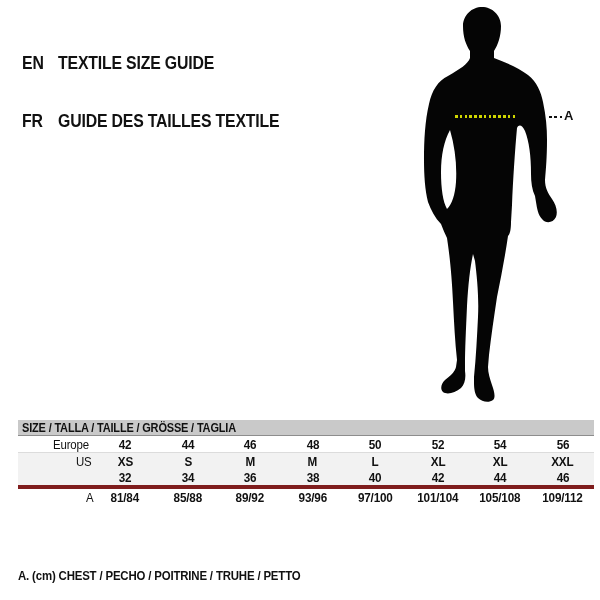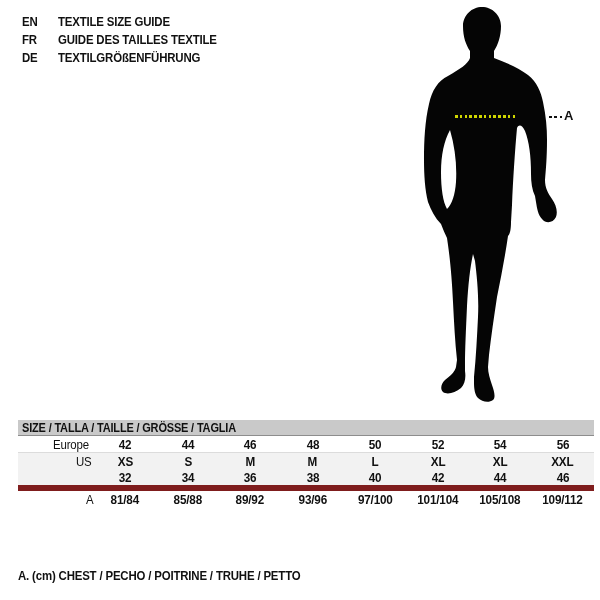--- a/index.html
+++ b/index.html
@@ -4,21 +4,21 @@
 <style>
   html,body{margin:0;padding:0;}
   body{width:600px;height:600px;background:#fff;font-family:"Liberation Sans",sans-serif;color:var(--text,#111);}
   .stage{position:relative;width:600px;height:600px;background:#fff;overflow:hidden;}
 
   .cond{display:inline-block;transform:scaleX(0.88);transform-origin:0 50%;letter-spacing:-0.2px;white-space:nowrap;}
   .cond-c{display:inline-block;transform:scaleX(0.9);transform-origin:50% 50%;letter-spacing:-0.2px;white-space:nowrap;}
 
   
   .lang-list{position:absolute;left:22px;top:14px;}
-  .lang-row{display:flex;height:18px;align-items:flex-start;font-weight:700;font-size:13px;}
+  .lang-row{display:flex;height:18px;align-items:center;font-weight:700;font-size:18px;margin-top:40px;}
   .lang-code{width:36px;display:inline-block;}
 
   
   .cats{position:absolute;left:22px;top:111px;font-weight:700;font-size:13.5px;}
   .cats div{height:18px;display:flex;align-items:center;}
 
   
   .fig{position:absolute;left:370px;top:5px;width:200px;height:400px;}
 
   
@@ -30,45 +30,41 @@
 
   
   .section-title{position:absolute;left:18px;top:420px;font-weight:700;font-size:13px;}
 
   
   .size-table{position:absolute;left:18px;top:420px;width:576px;font-size:13px;}
   .thead{height:16px;background:var(--header_bg,#c9c9c9);border-bottom:1px solid #8d8d8d;
     display:flex;align-items:center;padding-left:4px;box-sizing:border-box;font-weight:700;font-size:12.5px;}
   .t-row{display:grid;grid-template-columns:76px repeat(8,1fr);align-items:center;height:16px;}
   .t-row.b-light{border-bottom:1px solid #dcdcdc;}
-  .t-row.b-dark{border-bottom:6px solid #7f1d1d;}
+  .t-row.b-dark{border-bottom:4px solid #7f1d1d;}
   .t-row.alt{background:var(--row_alt_bg,#f2f2f2);}
   .rlabel{padding-left:4px;text-align:right;}
   .cell{text-align:center;font-weight:bold;}
 
   
   .footnote{position:absolute;left:18px;top:568px;font-weight:700;font-size:13px;}
 </style>
 </head>
 <body>
 
 <div class="stage">
 
   <div class="lang-list">
     <div class="lang-row">
       <span class="lang-code"><span class="cond">EN</span></span>
       <span class="cond">TEXTILE SIZE GUIDE</span>
     </div>
     <div class="lang-row">
       <span class="lang-code"><span class="cond">FR</span></span>
       <span class="cond">GUIDE DES TAILLES TEXTILE</span>
-    </div>
-    <div class="lang-row">
-      <span class="lang-code"><span class="cond">DE</span></span>
-      <span class="cond">TEXTILGRÖßENFÜHRUNG</span>
     </div>
   </div>
 
 
   <svg class="fig" viewBox="0 0 200 400" aria-hidden="true">
     <path fill-rule="evenodd" d="
       M112,2
       C122,2 131,10 131,21
       C131,31 128,40 124,46
       L124,53

